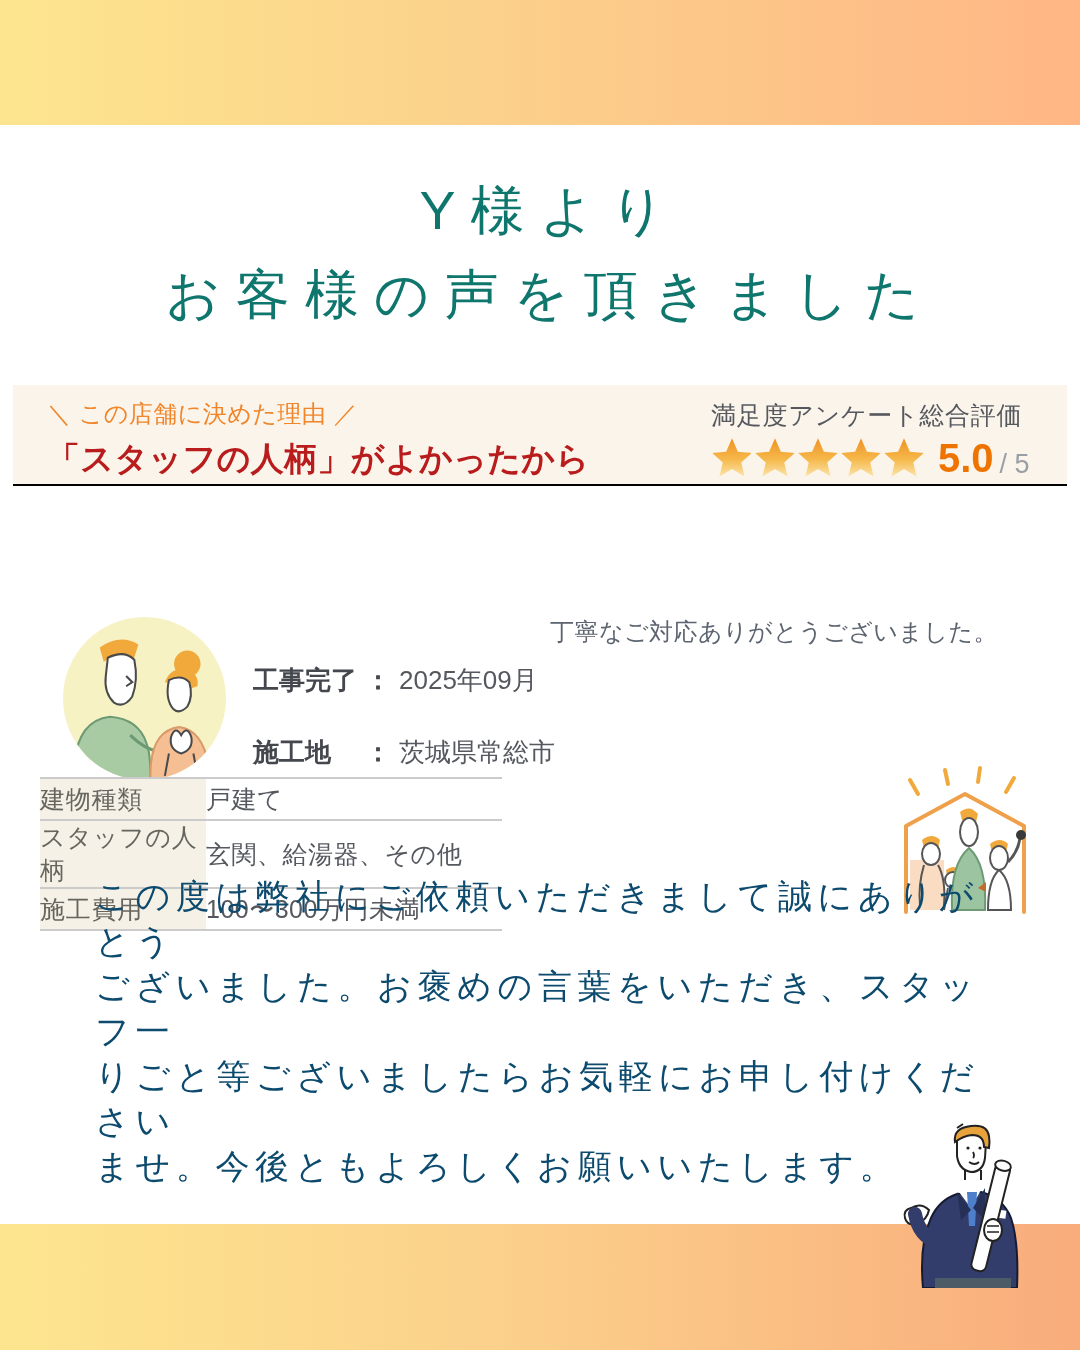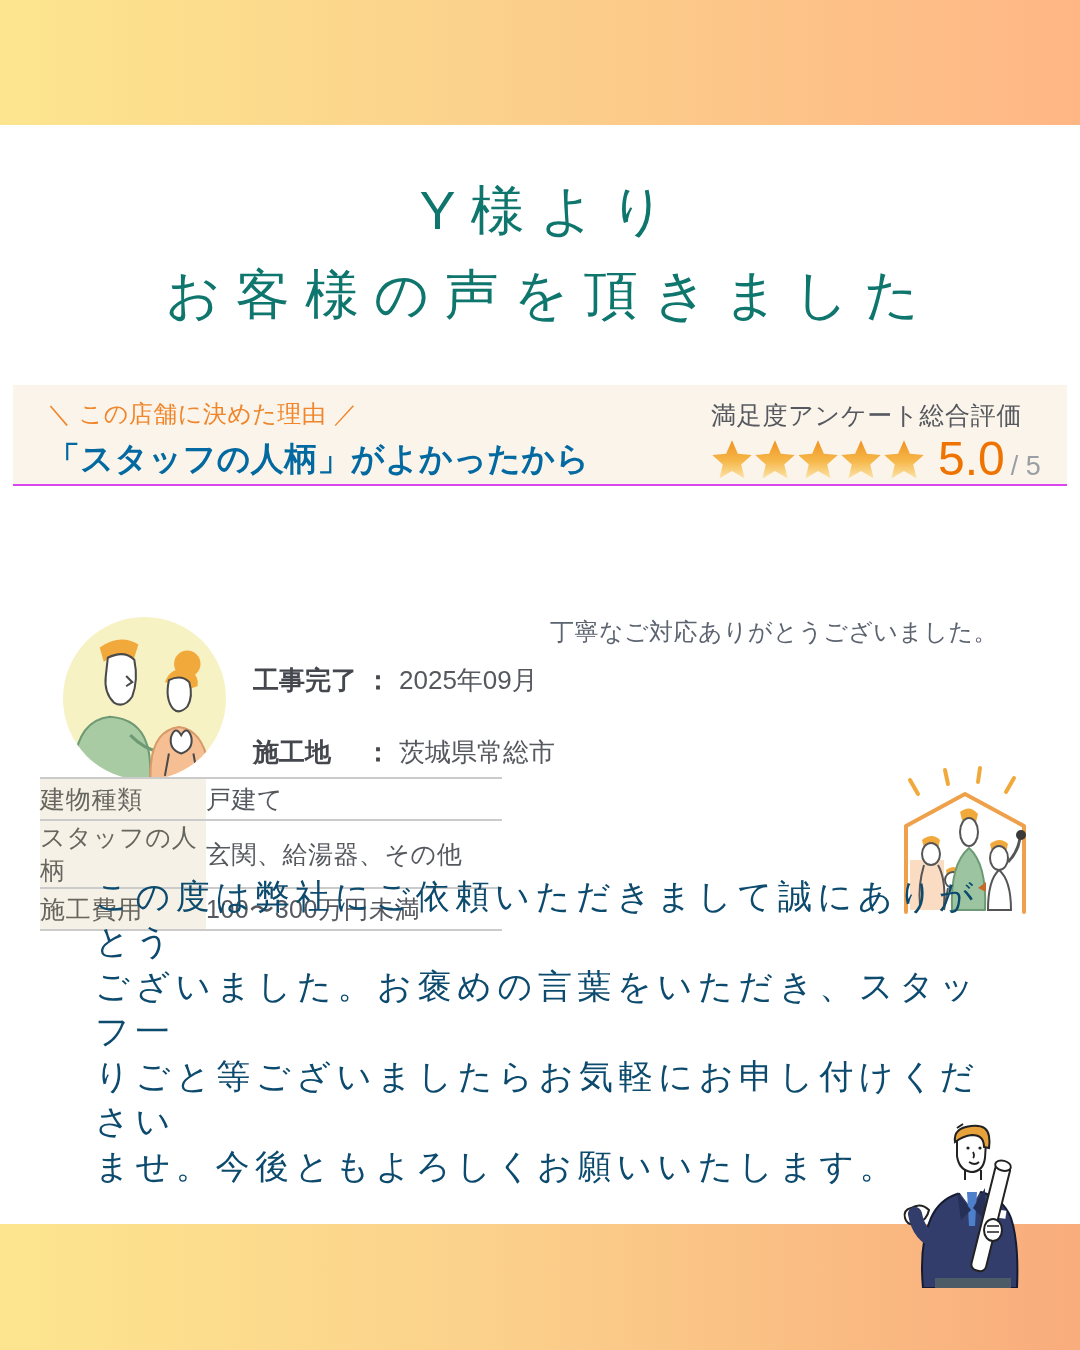--- a/index.html
+++ b/index.html
@@ -11,29 +11,29 @@
   .top-bar{position:absolute;left:0;top:0;width:1080px;height:125px;
     background:linear-gradient(90deg,#FDE58F 0%,#FBD18B 45%,#FFB685 100%);}
   .bottom-bar{position:absolute;left:0;top:1224px;width:1080px;height:126px;
     background:linear-gradient(90deg,#FDE58F 0%,#FBD18B 45%,#F9AC7C 100%);}
   
   .page-title{position:absolute;left:10px;top:168px;width:1080px;text-align:center;
     color:#0f766e;font-size:54px;line-height:84px;letter-spacing:0.28em;font-weight:400;}
   
   .card{position:absolute;left:13px;top:385px;width:1054px;background:#ffffff;}
   .card-header{box-sizing:border-box;height:101px;background:#FBF4EA;
-    border-bottom:2px solid #d946ef;display:flex;justify-content:space-between;
+    border-bottom:2px solid #000000;display:flex;justify-content:space-between;
     padding:13px 26px 0 34px;}
   .reason-label{font-size:24px;color:#F0862B;letter-spacing:0.02em;margin-bottom:7px;}
-  .reason-text{font-size:33px;font-weight:bold;color:#0369a1;letter-spacing:0.01em;}
+  .reason-text{font-size:33px;font-weight:bold;color:#b91c1c;letter-spacing:0.01em;}
   .rating-block{width:330px;padding-top:1px;}
   .rating-title{font-size:25px;color:#55585E;letter-spacing:0.03em;}
   .stars-row{display:flex;align-items:center;margin-top:3px;}
   .star{width:42px;height:41px;margin-right:1px;display:inline-block;}
-  .score{font-size:48px;font-weight:normal;color:#EE7301;margin-left:12px;line-height:1;}
+  .score{font-size:40px;font-weight:bold;color:#EE7301;margin-left:12px;line-height:1;}
   .denom{font-size:27px;color:#9A9FA5;margin-left:6px;padding-top:14px;}
   .card-body{position:relative;height:440px;background:#ffffff;}
   .avatar{position:absolute;left:50px;top:131px;width:163px;height:163px;}
   .info-block{position:absolute;left:240px;top:157px;font-size:26px;color:#55585E;}
   .info-row{margin-bottom:17px;}
   .info-label{display:inline-block;width:112px;font-weight:bold;color:#44474D;margin-top:20px;}
   .info-colon{font-weight:bold;color:#44474D;margin-right:8px;}
   .comment{position:absolute;left:537px;top:130px;font-size:24px;color:#5C6470;letter-spacing:0.02em;font-family:Liberation Serif, serif;}
   .details{position:absolute;left:27px;top:291px;width:462px;border-collapse:collapse;font-size:25px;}
   .details tr{border-top:2px solid #CBCBCB;border-bottom:2px solid #CBCBCB;}

